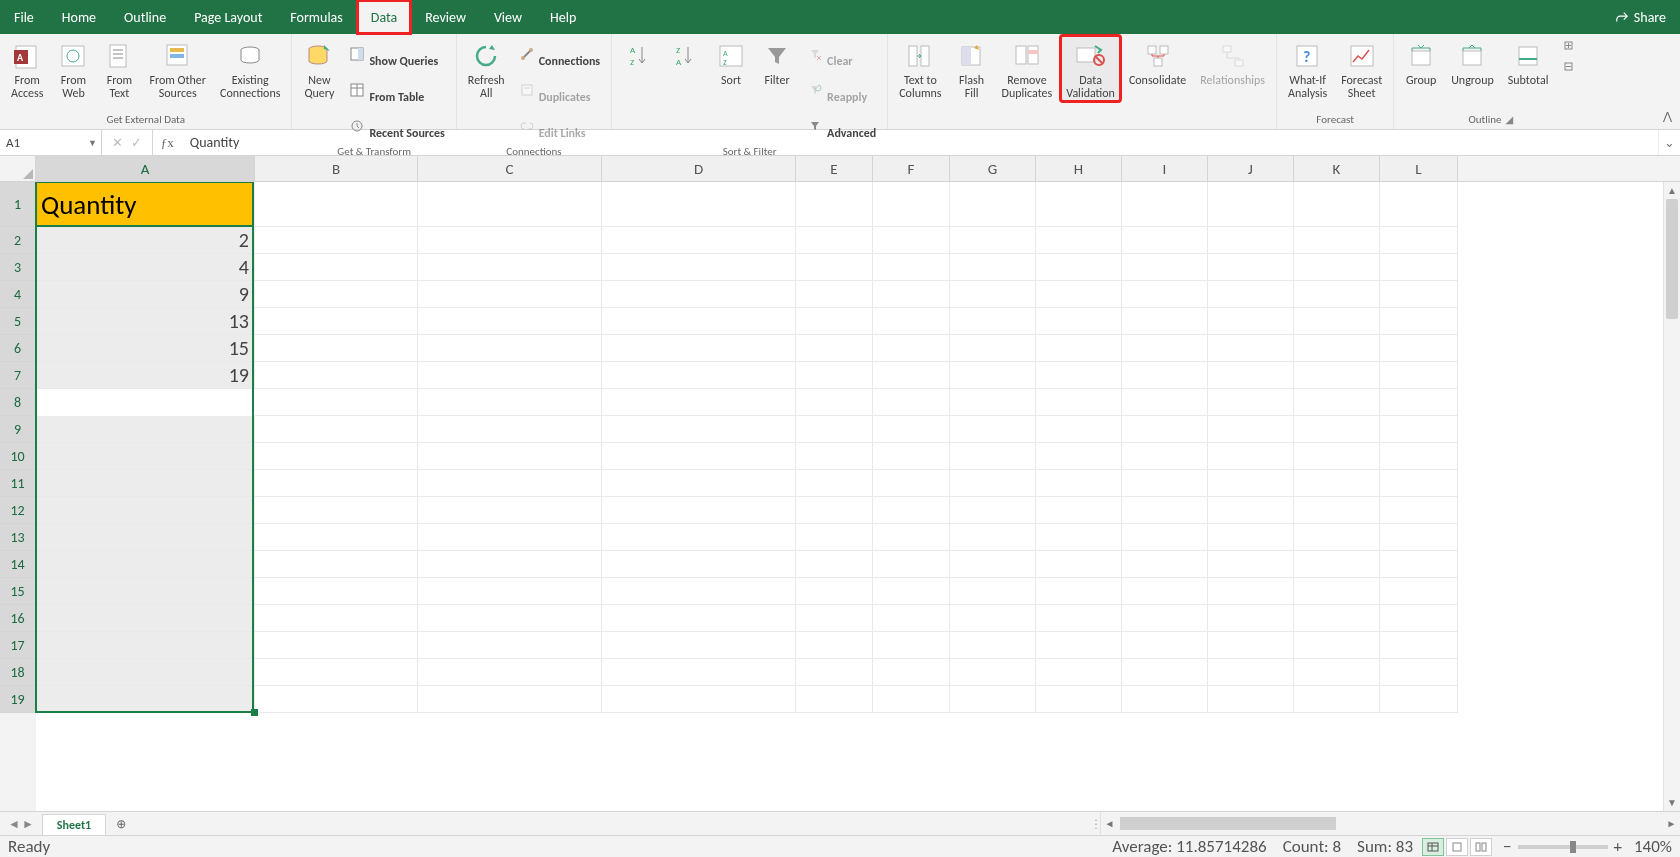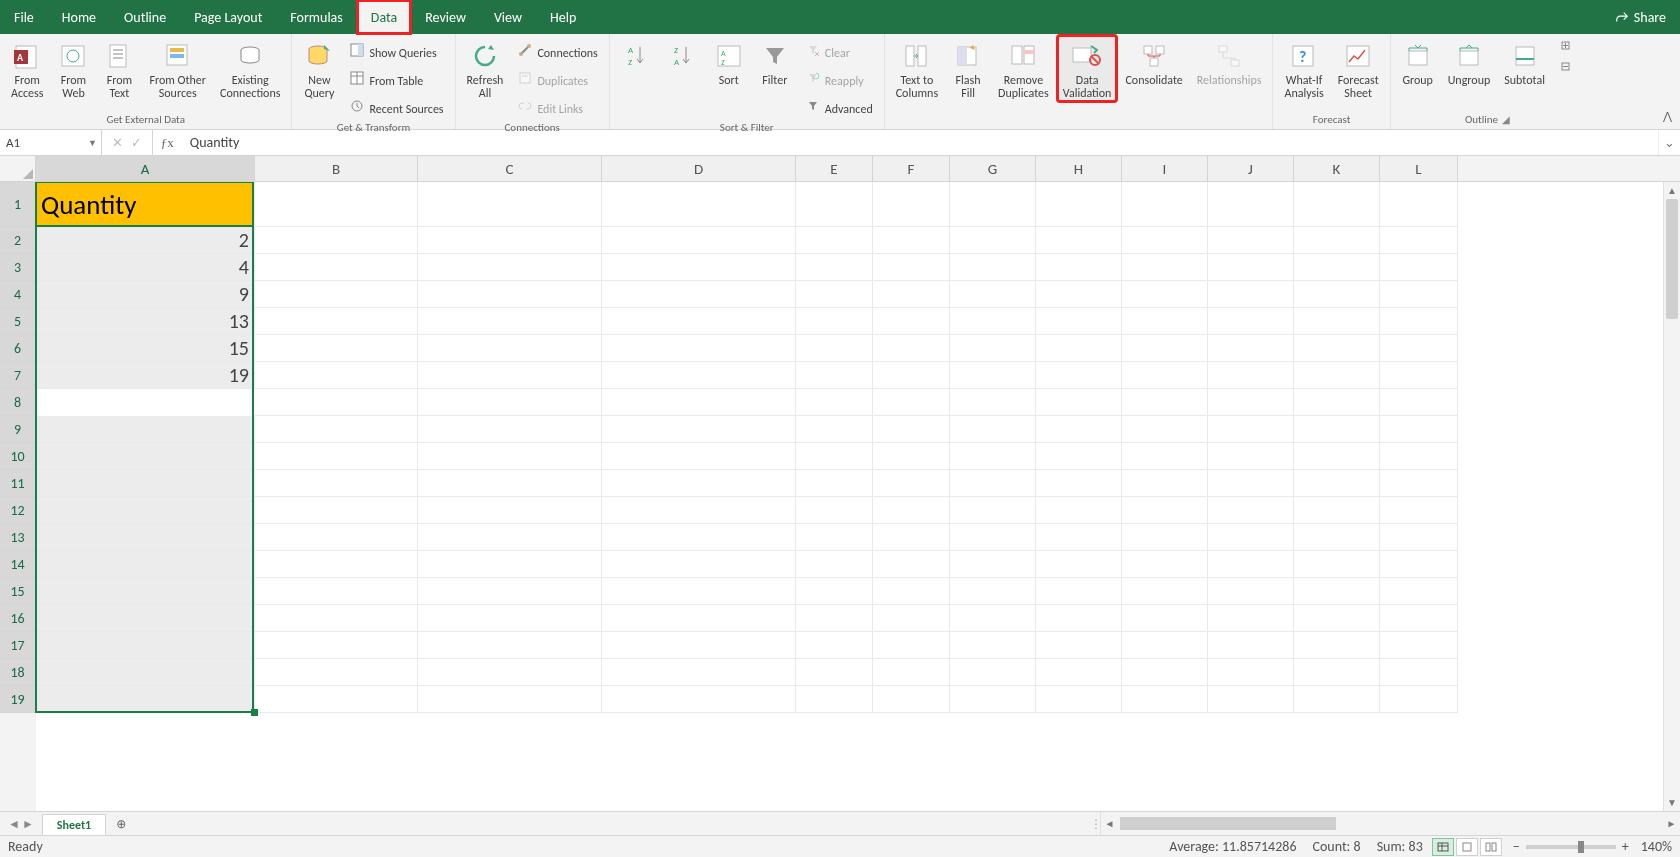--- a/index.html
+++ b/index.html
@@ -18,21 +18,21 @@
 
 .ribbon { background:#f3f3f3; border-bottom:1px solid #d4d4d4; height:96px; display:flex; position:relative;}
 .rgroup { border-right:1px solid #e3e3e3; padding:2px 6px 0 6px; display:flex; flex-direction:column;}
 .rgroup-body { flex:1; display:flex; align-items:flex-start; gap:4px;}
 .rgroup-label { text-align:center; font-size:11px; color:#666; padding:2px 0 3px 0;}
 .rbtn { display:flex; flex-direction:column; align-items:center; justify-content:flex-start; padding:3px 4px 0 4px; min-width:40px; cursor:pointer; border:1px solid transparent; border-radius:2px;}
 .rbtn .ico { width:32px; height:32px; display:flex; align-items:center; justify-content:center;}
 .rbtn .lbl { font-size:12px; color:#444; text-align:center; line-height:13px; margin-top:2px; white-space:pre-line;}
 .rbtn.small { flex-direction:row; min-width:0; align-items:center; padding:2px 4px;}
 .rbtn.small .ico { width:16px;height:16px;}
-.rbtn.small .lbl { margin:8px 0 0 4px; white-space:nowrap;}
+.rbtn.small .lbl { margin:16px 0 0 4px; white-space:nowrap;font-weight:bold;}
 .rstack { display:flex; flex-direction:column; gap:1px;}
 .disabled { opacity:.45; pointer-events:none;}
 .rbtn.highlighted { outline:3px solid #e22; outline-offset:-1px; background:#eaeaea;}
 .collapse-arrow { position:absolute; right:8px; bottom:6px; font-size:11px; color:#666; cursor:pointer;}
 .dlg-launcher { font-size:10px; color:#888; margin-left:4px; cursor:pointer;}
 
 
 svg { display:block; }
 
 
@@ -73,21 +73,21 @@
 .sheet-tab { background:#fff; border:1px solid #d4d4d4; border-bottom:none; padding:2px 14px; display:flex; align-items:center; font-weight:600; color:#217346; margin-top:2px;}
 .sheet-add { display:flex; align-items:center; padding:0 10px; color:#666;}
 .sheet-spacer { flex:1;}
 .hscroll { width:580px; display:flex; align-items:center; background:#f3f3f3; border-left:1px solid #e0e0e0;}
 .hscroll .track { flex:1; height:13px; background:#f3f3f3; position:relative; margin:0 2px;}
 .hscroll .thumb { position:absolute; top:0; bottom:0; background:#cfcfcf;}
 .hscroll .arr { width:17px; display:flex; align-items:center; justify-content:center; color:#777; font-size:10px;}
 .split-handle { width:8px; display:flex; align-items:center; justify-content:center; color:#aaa;}
 
 
-.status-bar { height:22px; background:#f3f3f3; border-top:1px solid #d4d4d4; display:flex; align-items:center; font-size:14px; color:#555; padding:0 8px;}
+.status-bar { height:22px; background:#f3f3f3; border-top:1px solid #d4d4d4; display:flex; align-items:center; font-size:17px; color:#555; padding:0 8px;}
 .status-bar .spacer { flex:1;}
 .status-stat { margin:0 8px;}
 .view-btn { width:22px; height:18px; border:1px solid #d0d0d0; margin:0 1px; display:flex; align-items:center; justify-content:center; background:#fff;}
 .view-btn.active { background:#d8efdf; border-color:#7fc49b;}
 .zoom { display:flex; align-items:center; gap:6px; margin-left:10px;}
 .zoom .slider { width:90px; height:4px; background:#cfcfcf; position:relative;}
 .zoom .slider .knob { position:absolute; top:-4px; width:6px; height:12px; background:#888; left:58%;}
 </style>
 </head>
 <body>

